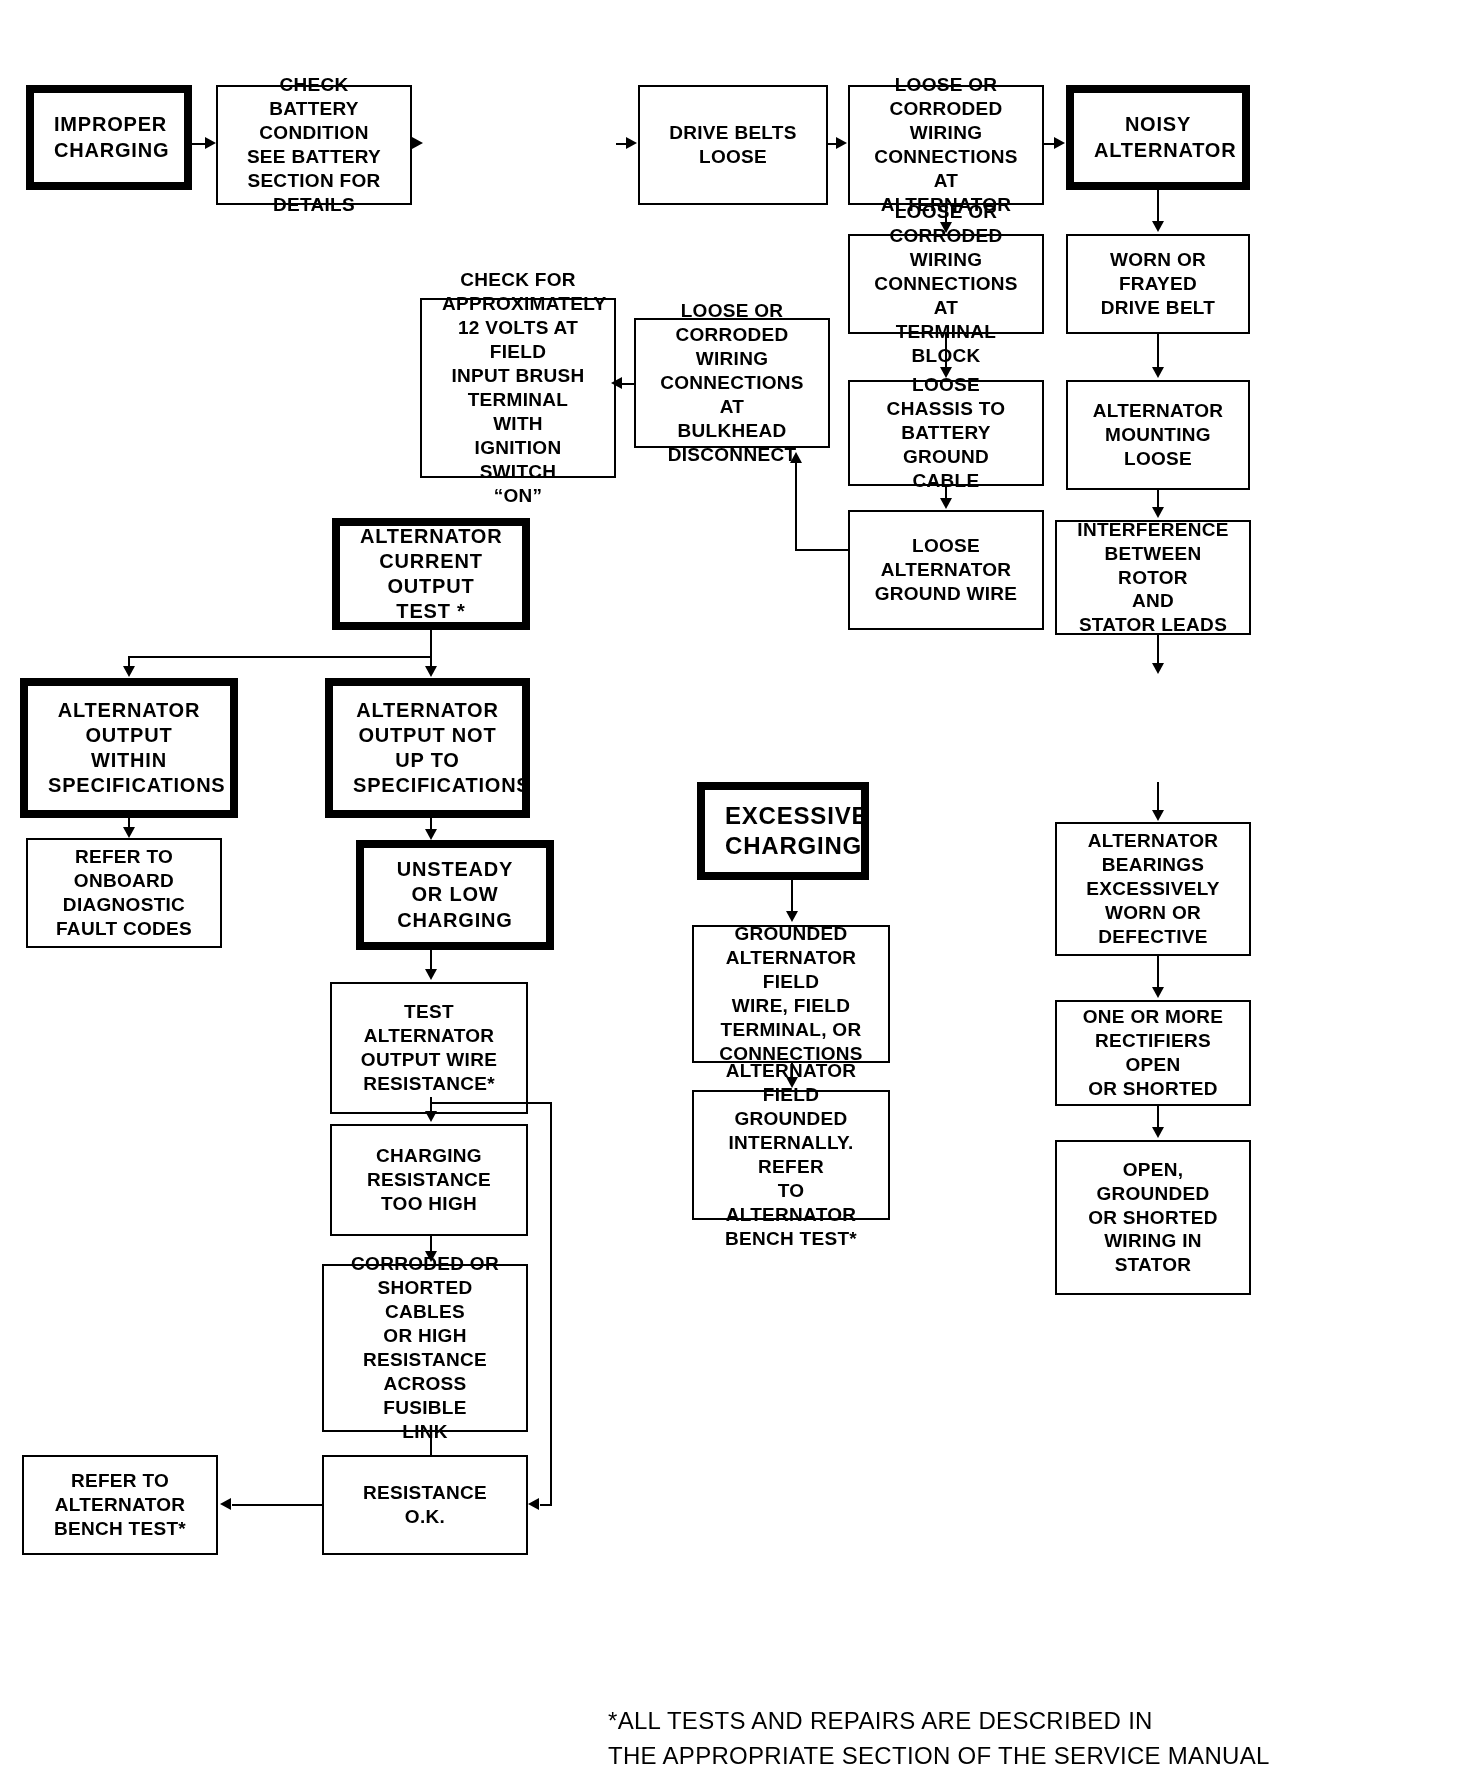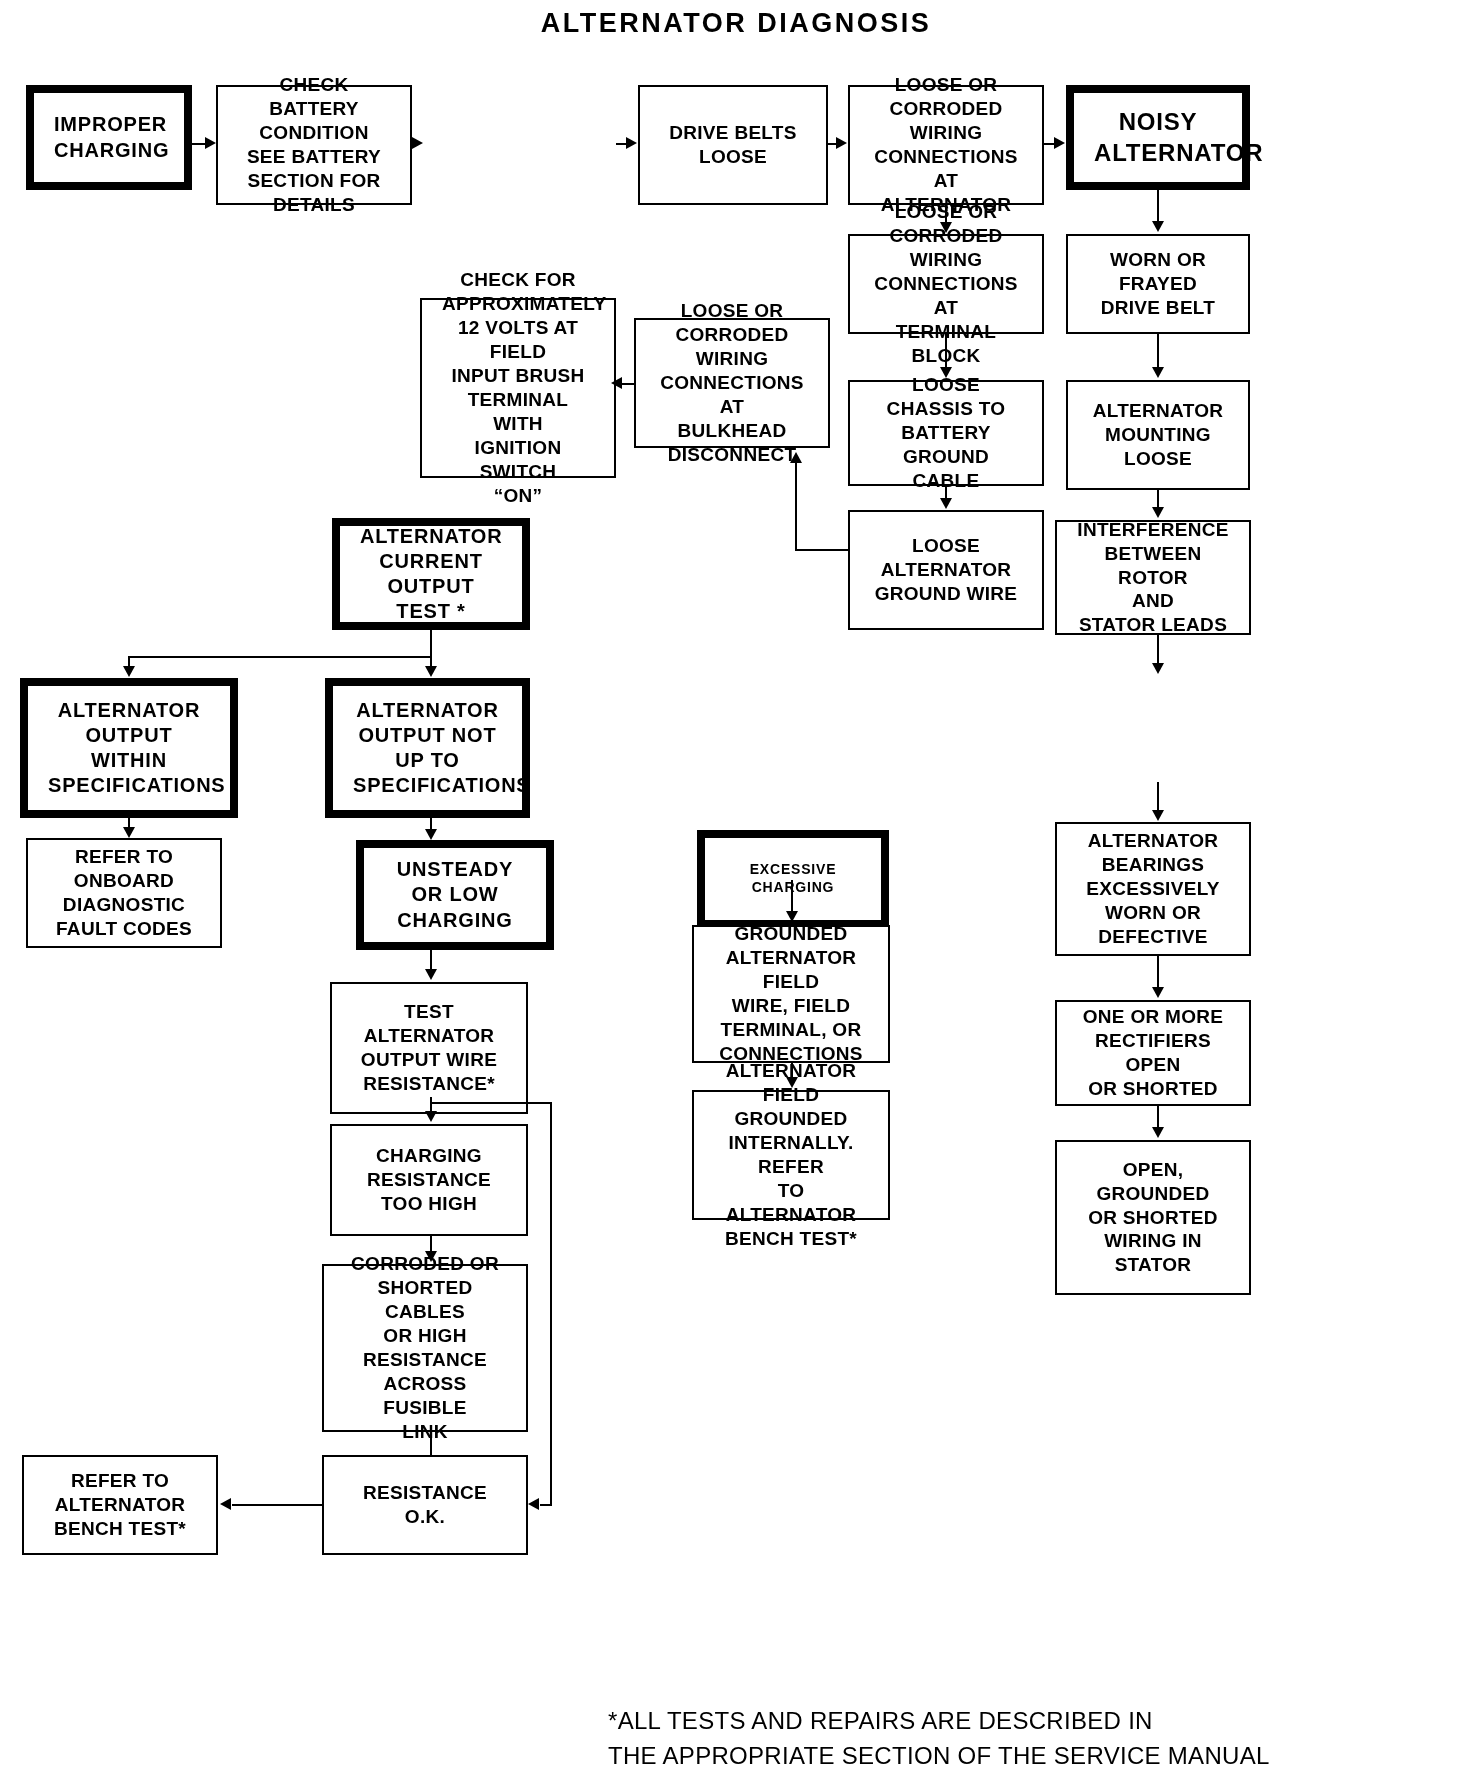--- a/index.html
+++ b/index.html
@@ -62,21 +62,20 @@
   .arr-right{border-top:6px solid transparent;border-bottom:6px solid transparent;border-left:11px solid #000;}
   .arr-left{border-top:6px solid transparent;border-bottom:6px solid transparent;border-right:11px solid #000;}
   .arr-down{border-left:6px solid transparent;border-right:6px solid transparent;border-top:11px solid #000;}
   .arr-up{border-left:6px solid transparent;border-right:6px solid transparent;border-bottom:11px solid #000;}
 </style>
 </head>
 <body>
 
 <div id="canvas">
 
-  <div class="title">ALTERNATOR DIAGNOSIS</div>
 
   <div class="box bold" style="left:26px;top:85px;width:166px;height:105px;font-size:20px;">
     <span class="txt">IMPROPER
 CHARGING</span>
   </div>
 
   <div class="box" style="left:216px;top:85px;width:196px;height:120px;">
     <span class="txt">CHECK BATTERY
 CONDITION
 SEE BATTERY
@@ -90,21 +89,21 @@
 LOOSE</span>
   </div>
 
   <div class="box" style="left:848px;top:85px;width:196px;height:120px;">
     <span class="txt">LOOSE OR
 CORRODED WIRING
 CONNECTIONS AT
 ALTERNATOR</span>
   </div>
 
-  <div class="box bold" style="left:1066px;top:85px;width:184px;height:105px;font-size:24px;">
+  <div class="box bold" style="left:1066px;top:85px;width:184px;height:105px;font-size:20px;">
     <span class="txt">NOISY
 ALTERNATOR</span>
   </div>
 
   <div class="ln hline" style="left:192px;top:143px;width:13px;"></div>
   <div class="arrow arr-right" style="left:205px;top:137px;"></div>
 
   <div class="ln hline" style="left:412px;top:143px;width:1px;"></div>
   <div class="arrow arr-right" style="left:412px;top:137px;"></div>
 
@@ -311,21 +310,21 @@
   <div class="arrow arr-left" style="left:528px;top:1498px;"></div>
 
   <div class="box" style="left:22px;top:1455px;width:196px;height:100px;">
     <span class="txt">REFER TO
 ALTERNATOR
 BENCH TEST*</span>
   </div>
   <div class="ln hline" style="left:232px;top:1504px;width:90px;"></div>
   <div class="arrow arr-left" style="left:220px;top:1498px;"></div>
 
-  <div class="box bold" style="left:697px;top:782px;width:192px;height:98px;font-size:14px;margin-top:48px;">
+  <div class="box bold" style="left:697px;top:782px;width:172px;height:98px;font-size:24px;">
     <span class="txt">EXCESSIVE
 CHARGING</span>
   </div>
 
   <div class="box" style="left:692px;top:925px;width:198px;height:138px;">
     <span class="txt">GROUNDED
 ALTERNATOR FIELD
 WIRE, FIELD
 TERMINAL, OR
 CONNECTIONS</span>

